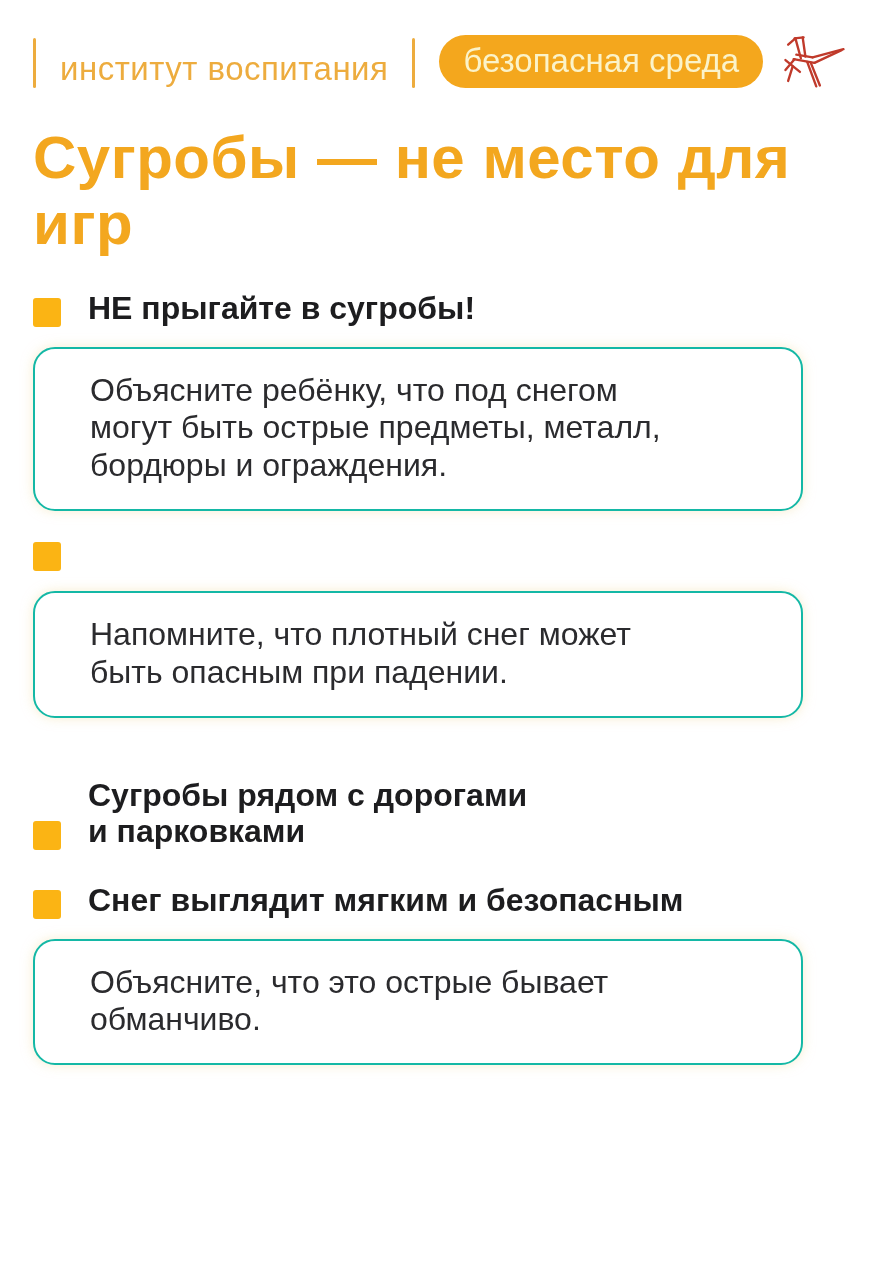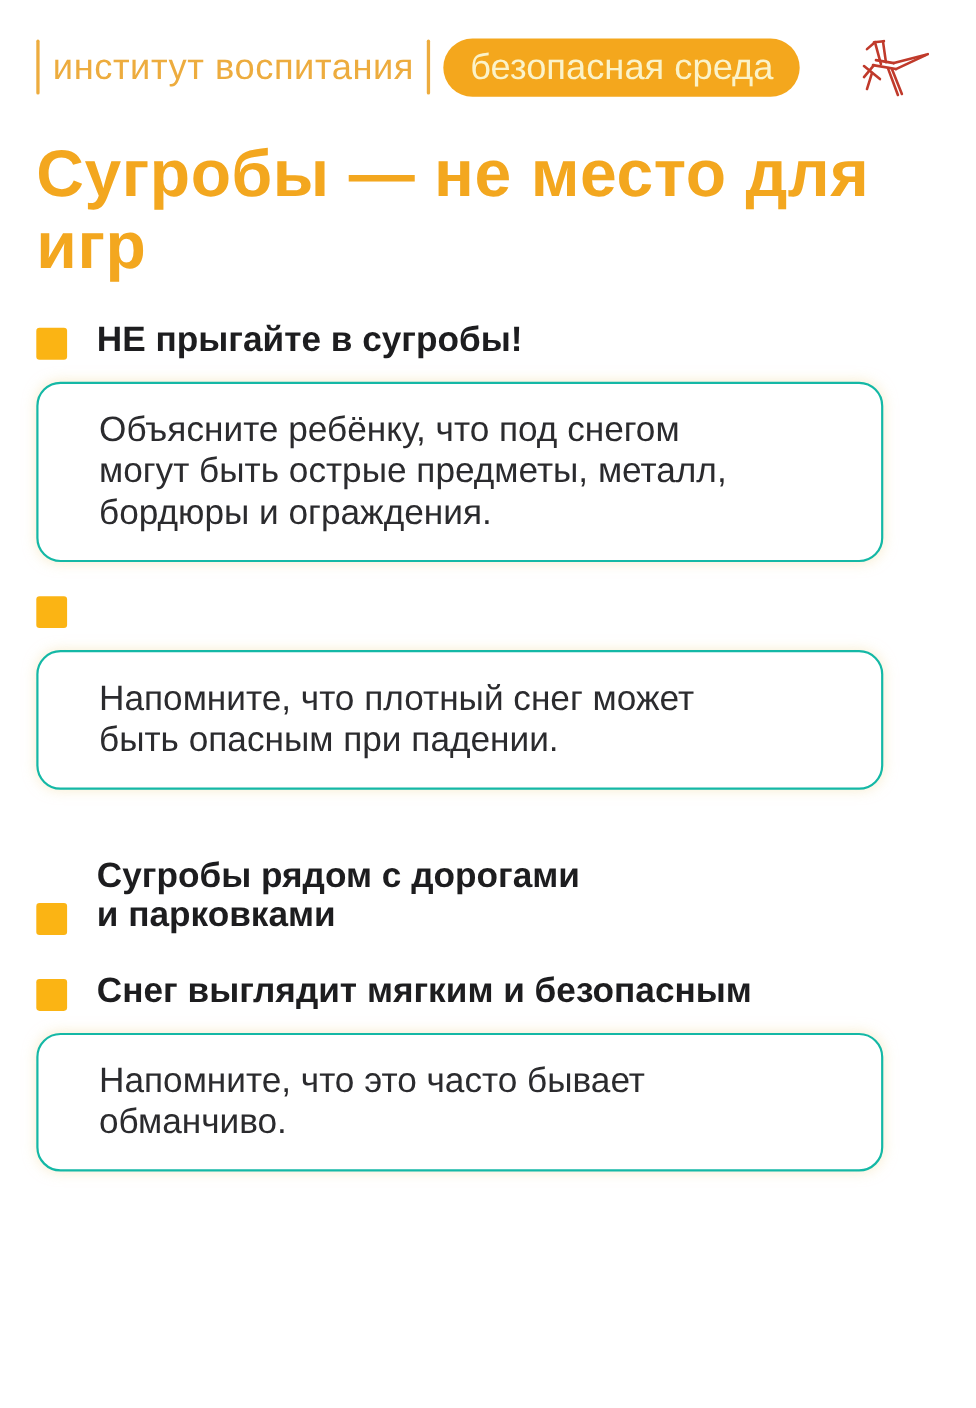--- a/index.html
+++ b/index.html
@@ -19,22 +19,22 @@
   }
 
   
   .header {
     display: flex;
     align-items: center;
     justify-content: space-between;
   }
   .brand-group {
     display: flex;
-    align-items: center;
-    gap: 12px;
+    align-items: flex-end;
+    gap: 24px;
   }
   .vbar {
     width: 3px;
     height: 50px;
     background: #EDAC3E;
     border-radius: 2px;
     flex: 0 0 auto;
   }
   .brand-name {
     font-size: 33px;
@@ -183,18 +183,18 @@
 и парковками</h2>
     </div>
   </div>
 
   <div class="section s4">
     <div class="sec-head">
       <span class="bullet"></span>
       <h2 class="sec-title">Снег выглядит мягким и безопасным</h2>
     </div>
     <div class="card">
-      <p class="card-text">Напомните, что это часто бывает
+      <p class="card-text">Объясните, что это острые бывает
 обманчиво.</p>
     </div>
   </div>
 
 </div>
 
 </body></html>

